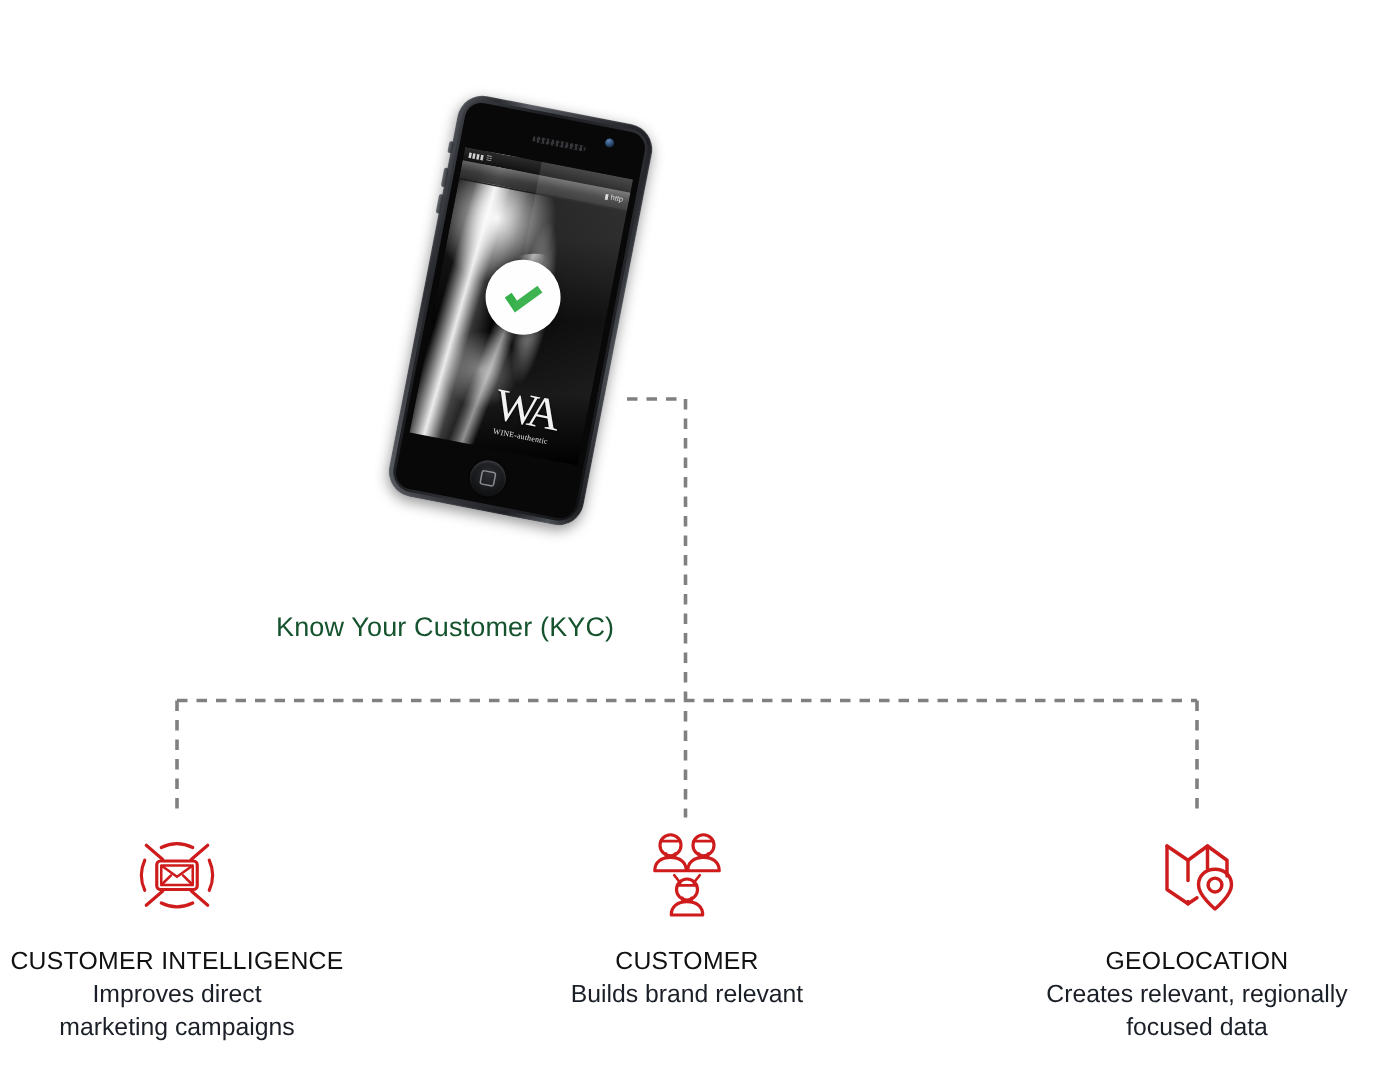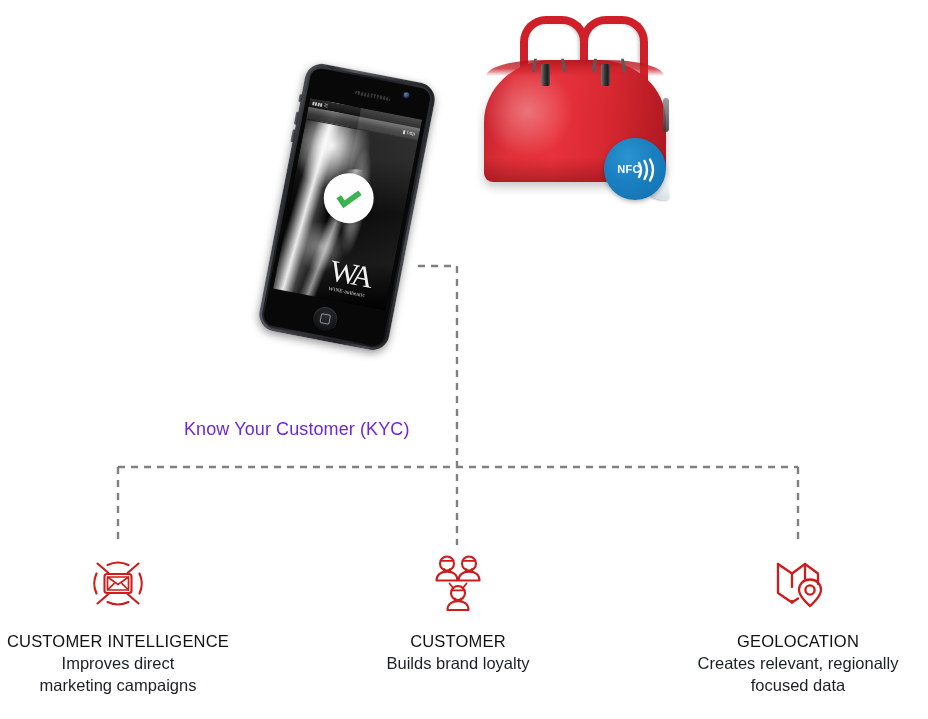--- a/index.html
+++ b/index.html
@@ -349,22 +349,22 @@
     top: 0;
     width: 928px;
     height: 719px;
     pointer-events: none;
   }
 
   
   #kyc-label {
     position: absolute;
     left: 184px;
-    top: 419px;
-    color: #6d28d9;
+    top: 408px;
+    color: #14532d;
     font-size: 18px;
     letter-spacing: .1px;
     white-space: nowrap;
     font-family: "Liberation Sans", sans-serif;
   }
 
   
   .col {
     position: absolute;
     top: 548px;
@@ -438,44 +438,20 @@
 
         <div class="glass-glare"></div>
       </div>
 
       <div class="home-btn">
         <div class="home-sq"></div>
       </div>
     </div>
   </div>
 
-  <div id="bag-wrap">
-    <div class="handle left"></div>
-    <div class="handle right"></div>
-    <div class="bag-body"></div>
-    <div class="bag-top-edge"></div>
-    <div class="bag-bottom-shade"></div>
-    <div class="clasp-v left"></div>
-    <div class="clasp-v right"></div>
-    <div class="clasp left"></div>
-    <div class="clasp right"></div>
-    <div class="zipper"></div>
-
-    <div id="nfc-badge">
-      <div class="nfc-peel"></div>
-      <div class="nfc-circle">
-        <span class="nfc-label">NFC</span>
-        <svg class="nfc-waves" width="24" height="26" viewBox="0 0 24 26">
-          <path d="M3 6 Q7 13 3 20" fill="none" stroke="#ffffff" stroke-width="2.4" stroke-linecap="round"></path>
-          <path d="M8.5 4 Q13.5 13 8.5 22" fill="none" stroke="#ffffff" stroke-width="2.4" stroke-linecap="round"></path>
-          <path d="M14 2.5 Q20 13 14 23.5" fill="none" stroke="#ffffff" stroke-width="2.4" stroke-linecap="round"></path>
-        </svg>
-      </div>
-    </div>
-  </div>
 
   <svg id="connectors" viewBox="0 0 928 719">
     <g fill="none" stroke="#808080" stroke-width="2.4" stroke-dasharray="7 6">
 
       <path d="M418 266 H457"></path>
 
       <path d="M457 266 V545"></path>
 
       <path d="M118 467 H798"></path>
 
@@ -532,21 +508,21 @@
           <path d="M29.6 39.3 H42.4" stroke-width="1.8"></path>
           <path d="M33 47.5 L33 50 M39 47.5 L39 50" stroke-width="1.8"></path>
           <path d="M25.5 59 C25.5 53.1 30 50.1 36 50.1 C42 50.1 46.5 53.1 46.5 59 Z"></path>
 
           <path d="M27.5 32.5 L31.5 37.5" stroke-width="1.8"></path>
           <path d="M44.5 32.5 L40.5 37.5" stroke-width="1.8"></path>
         </g>
       </svg>
     </div>
     <div class="col-title">CUSTOMER</div>
-    <div class="col-desc">Builds brand loyalty</div>
+    <div class="col-desc">Builds brand relevant</div>
   </div>
 
   <div class="col" id="col-2">
     <div class="col-icon">
       <svg width="72" height="66" viewBox="0 0 72 66">
         <g fill="none" stroke="#CE1B1B" stroke-width="2.3" stroke-linecap="round" stroke-linejoin="round">
           <path d="M16 13 L30 22.5 L43 13 L56 22.5 L56 33"></path>
           <path d="M16 13 L16 42 L30 51.5 L30 50"></path>
           <path d="M30 22.5 L30 36"></path>
           <path d="M43 13 L43 28"></path>

